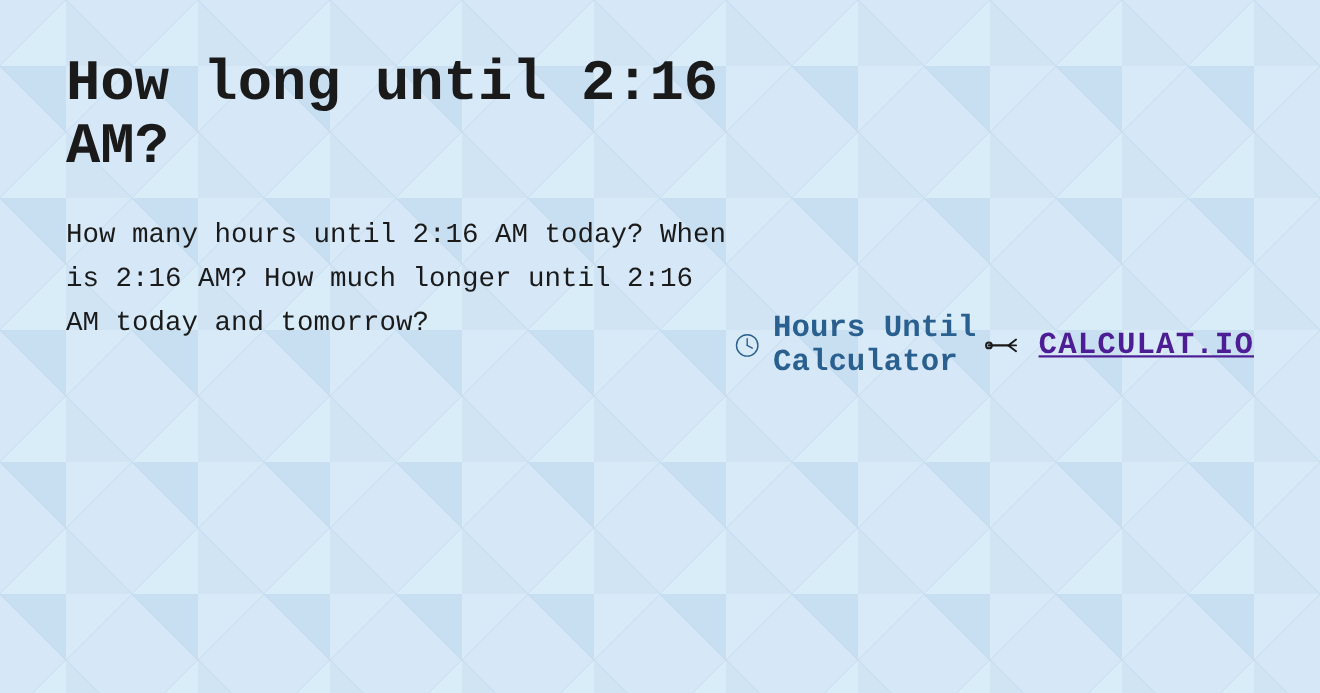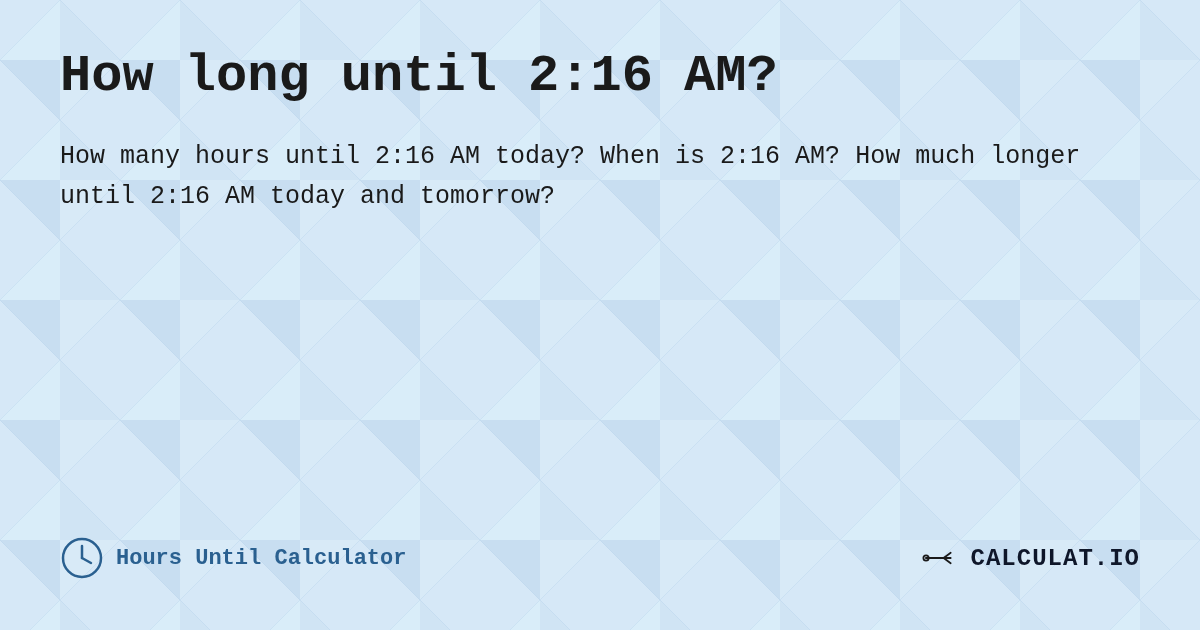--- a/index.html
+++ b/index.html
@@ -25,22 +25,22 @@
       height: 100%;
       z-index: 0;
     }
 
     .content {
       position: relative;
       z-index: 1;
       padding: 48px 60px 40px 60px;
       height: 100%;
       display: flex;
-      flex-direction: column;
-      justify-content: space-between;
+      flex-direction: row;
+      justify-content: flex-end;
     }
 
     .main-title {
       font-size: 52px;
       font-weight: 900;
       color: #1a1a1a;
       font-family: 'Courier New', Courier, monospace;
       line-height: 1.1;
       margin-bottom: 32px;
     }
@@ -65,43 +65,44 @@
       align-items: center;
       gap: 12px;
     }
 
     .clock-icon {
       width: 44px;
       height: 44px;
     }
 
     .footer-left-text {
-      font-size: 22px;
+      font-size: 28px;
       font-weight: 700;
       font-family: 'Courier New', Courier, monospace;
       color: #2a6090;
     }
 
     .logo-right {
       display: flex;
       align-items: center;
       gap: 8px;
     }
 
     .logo-icon {
       width: 44px;
       height: 44px;
     }
 
     .logo-text {
-      font-size: 24px;
+      font-size: 28px;
       font-weight: 900;
       font-family: 'Courier New', Courier, monospace;
-      color: #0f172a;
+      color: #4c1d95;
       letter-spacing: 1px;
+      text-decoration: underline;
     }
   </style>
 </head>
 <body>
 
 <svg class="bg-pattern" xmlns="http://www.w3.org/2000/svg">
   <defs>
     <pattern id="diamonds" x="0" y="0" width="120" height="120" patternUnits="userSpaceOnUse">
 
       <polygon points="60,0 120,60 60,120 0,60" fill="none" stroke="#b8d4ec" stroke-width="1"></polygon>

